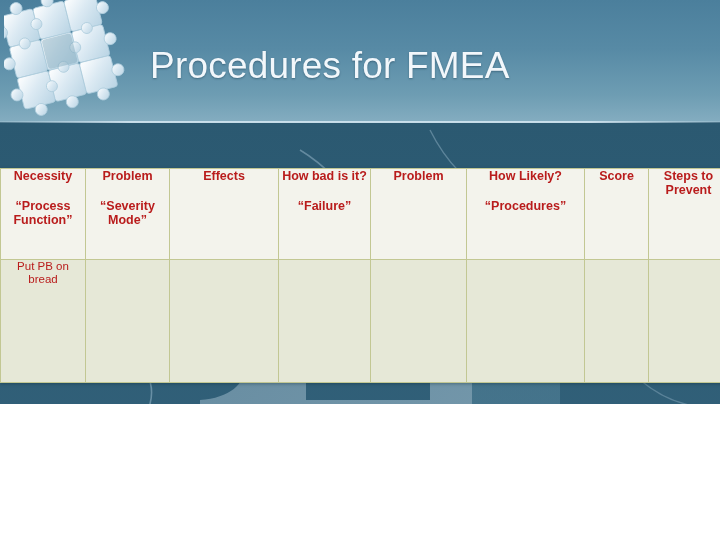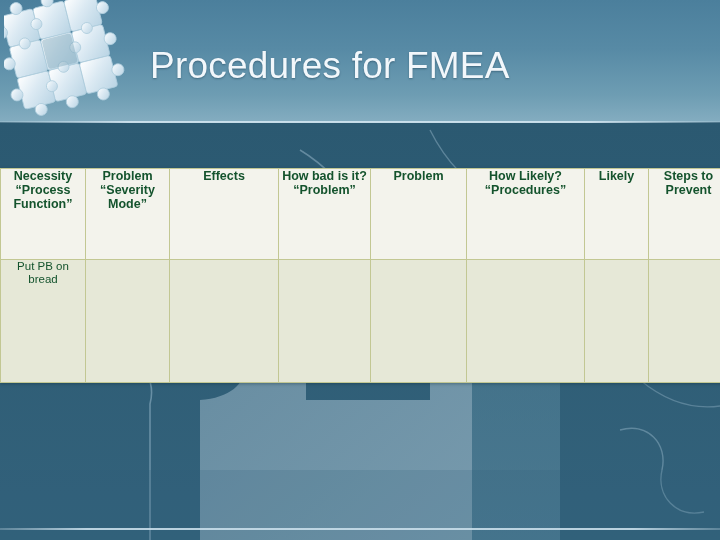--- a/index.html
+++ b/index.html
@@ -7,21 +7,21 @@
     padding: 0;
     width: 720px;
     height: 540px;
     overflow: hidden;
     font-family: "Liberation Sans", sans-serif;
   }
 
   #slide {
     position: relative;
     width: 720px;
-    height: 540px;
+    height: 404px;
     overflow: hidden;
     background: linear-gradient(160deg, #2e5d77 0%, #356780 25%, #4a7b93 55%, #6f94a8 80%, #7f9fb0 100%);
   }
 
   
   .bg-art { position: absolute; inset: 0; overflow: hidden; }
   .bg-art svg { position: absolute; top: 0; left: 0; }
 
   
   #header-band {
@@ -73,21 +73,21 @@
     top: 168px;
     width: 720px;
     border-collapse: collapse;
     table-layout: fixed;
     box-shadow: 0 1px 3px rgba(10,35,50,.35);
   }
   #fmea-table td {
     border: 1px solid #c2c793;
     vertical-align: top;
     text-align: center;
-    color: #14532d;
+    color: #b91c1c;
     padding: 0;
   }
   .hdr-cell {
     background: #f3f3ec;
     height: 90px;
     padding: 6px 3px 4px 3px;
   }
   .body-cell {
     background: #e6e8d7;
     height: 122px;
@@ -97,20 +97,21 @@
     display: block;
     font-size: 12.5px;
     font-weight: bold;
     line-height: 14px;
   }
   .hdr-alt {
     display: block;
     font-size: 12.5px;
     font-weight: bold;
     line-height: 14px;
+    margin-top: 16px;
   }
   .hdr-alt:empty { margin-top: 0; }
   .cell-text {
     display: block;
     font-size: 11.5px;
     line-height: 13px;
     text-align: center;
   }
 </style>
 </head>
@@ -219,32 +220,32 @@
         <td class="hdr-cell" style="width:83px">
           <span class="hdr-main">Problem</span>
           <span class="hdr-alt">“Severity Mode”</span>
         </td>
         <td class="hdr-cell" style="width:108px">
           <span class="hdr-main">Effects</span>
           <span class="hdr-alt"></span>
         </td>
         <td class="hdr-cell" style="width:91px">
           <span class="hdr-main">How bad is it?</span>
-          <span class="hdr-alt">“Problem”</span>
+          <span class="hdr-alt">“Failure”</span>
         </td>
         <td class="hdr-cell" style="width:95px">
           <span class="hdr-main">Problem</span>
           <span class="hdr-alt"></span>
         </td>
         <td class="hdr-cell" style="width:117px">
           <span class="hdr-main">How Likely?</span>
           <span class="hdr-alt">“Procedures”</span>
         </td>
         <td class="hdr-cell" style="width:63px">
-          <span class="hdr-main">Likely</span>
+          <span class="hdr-main">Score</span>
           <span class="hdr-alt"></span>
         </td>
         <td class="hdr-cell" style="width:79px">
           <span class="hdr-main">Steps to Prevent</span>
           <span class="hdr-alt"></span>
         </td>
       </tr>
       <tr>
         <td class="body-cell">
           <span class="cell-text">Put PB on bread</span>

